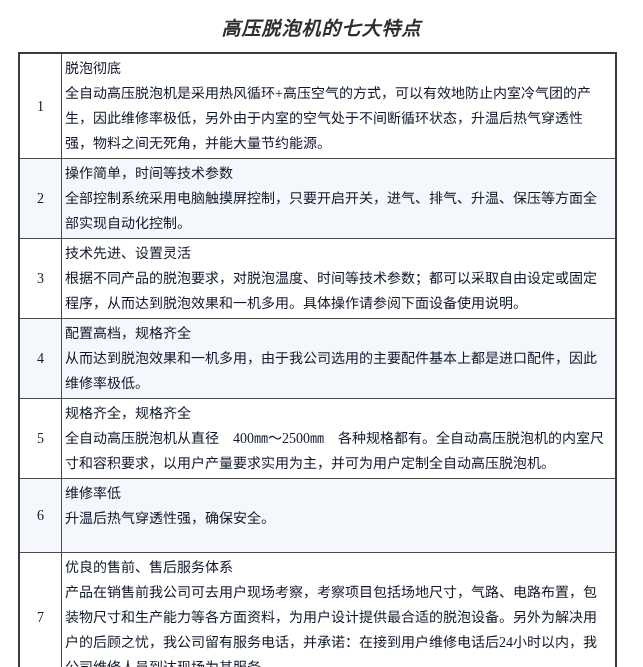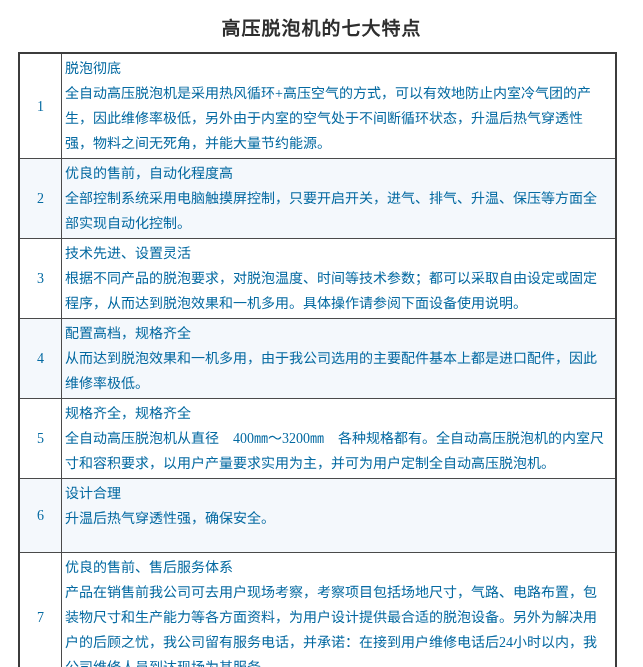--- a/index.html
+++ b/index.html
@@ -14,33 +14,34 @@
     font-family: "Liberation Serif", "DejaVu Serif", serif;
     color: #333333;
   }
   .page-title {
     text-align: center;
     font-weight: bold;
     font-size: 19px;
     letter-spacing: 1px;
     color: #2e2e2e;
     margin: 13px 0 12px 0;
+    font-style: italic;
   }
   table.features {
     margin-left: 18px;
     width: 599px;
     border-collapse: collapse;
     table-layout: fixed;
     border: 2px solid #3c3c3c;
   }
   table.features td {
     border: 1px solid #4a4a4a;
     font-size: 14px;
     line-height: 25px;
-    color: #0369a1;
+    color: #0f172a;
     overflow: hidden;
   }
   td.num-cell {
     width: 39px;
     text-align: center;
     vertical-align: middle;
   }
   td.content-cell {
     vertical-align: top;
     padding: 2px 8px 2px 3px;
@@ -68,21 +69,21 @@
     <tr>
       <td class="num-cell">1</td>
       <td class="content-cell">
         <div class="row-heading">脱泡彻底</div>
         <div class="row-body">全自动高压脱泡机是采用热风循环+高压空气的方式，可以有效地防止内室冷气团的产生，因此维修率极低，另外由于内室的空气处于不间断循环状态，升温后热气穿透性强，物料之间无死角，并能大量节约能源。</div>
       </td>
     </tr>
     <tr>
       <td class="num-cell">2</td>
       <td class="content-cell">
-        <div class="row-heading">优良的售前，自动化程度高</div>
+        <div class="row-heading">操作简单，时间等技术参数</div>
         <div class="row-body">全部控制系统采用电脑触摸屏控制，只要开启开关，进气、排气、升温、保压等方面全部实现自动化控制。</div>
       </td>
     </tr>
     <tr>
       <td class="num-cell">3</td>
       <td class="content-cell">
         <div class="row-heading">技术先进、设置灵活</div>
         <div class="row-body">根据不同产品的脱泡要求，对脱泡温度、时间等技术参数；都可以采取自由设定或固定程序，从而达到脱泡效果和一机多用。具体操作请参阅下面设备使用说明。</div>
       </td>
     </tr>
@@ -90,27 +91,27 @@
       <td class="num-cell">4</td>
       <td class="content-cell">
         <div class="row-heading">配置高档，规格齐全</div>
         <div class="row-body">从而达到脱泡效果和一机多用，由于我公司选用的主要配件基本上都是进口配件，因此维修率极低。</div>
       </td>
     </tr>
     <tr>
       <td class="num-cell">5</td>
       <td class="content-cell">
         <div class="row-heading">规格齐全，规格齐全</div>
-        <div class="row-body">全自动高压脱泡机从直径　400㎜～3200㎜　各种规格都有。全自动高压脱泡机的内室尺寸和容积要求，以用户产量要求实用为主，并可为用户定制全自动高压脱泡机。</div>
+        <div class="row-body">全自动高压脱泡机从直径　400㎜～2500㎜　各种规格都有。全自动高压脱泡机的内室尺寸和容积要求，以用户产量要求实用为主，并可为用户定制全自动高压脱泡机。</div>
       </td>
     </tr>
     <tr>
       <td class="num-cell">6</td>
       <td class="content-cell">
-        <div class="row-heading">设计合理</div>
+        <div class="row-heading">维修率低</div>
         <div class="row-body">升温后热气穿透性强，确保安全。</div>
       </td>
     </tr>
     <tr>
       <td class="num-cell">7</td>
       <td class="content-cell">
         <div class="row-heading">优良的售前、售后服务体系</div>
         <div class="row-body">产品在销售前我公司可去用户现场考察，考察项目包括场地尺寸，气路、电路布置，包装物尺寸和生产能力等各方面资料，为用户设计提供最合适的脱泡设备。另外为解决用户的后顾之忧，我公司留有服务电话，并承诺：在接到用户维修电话后24小时以内，我公司维修人员到达现场为其服务。</div>
       </td>
     </tr>

